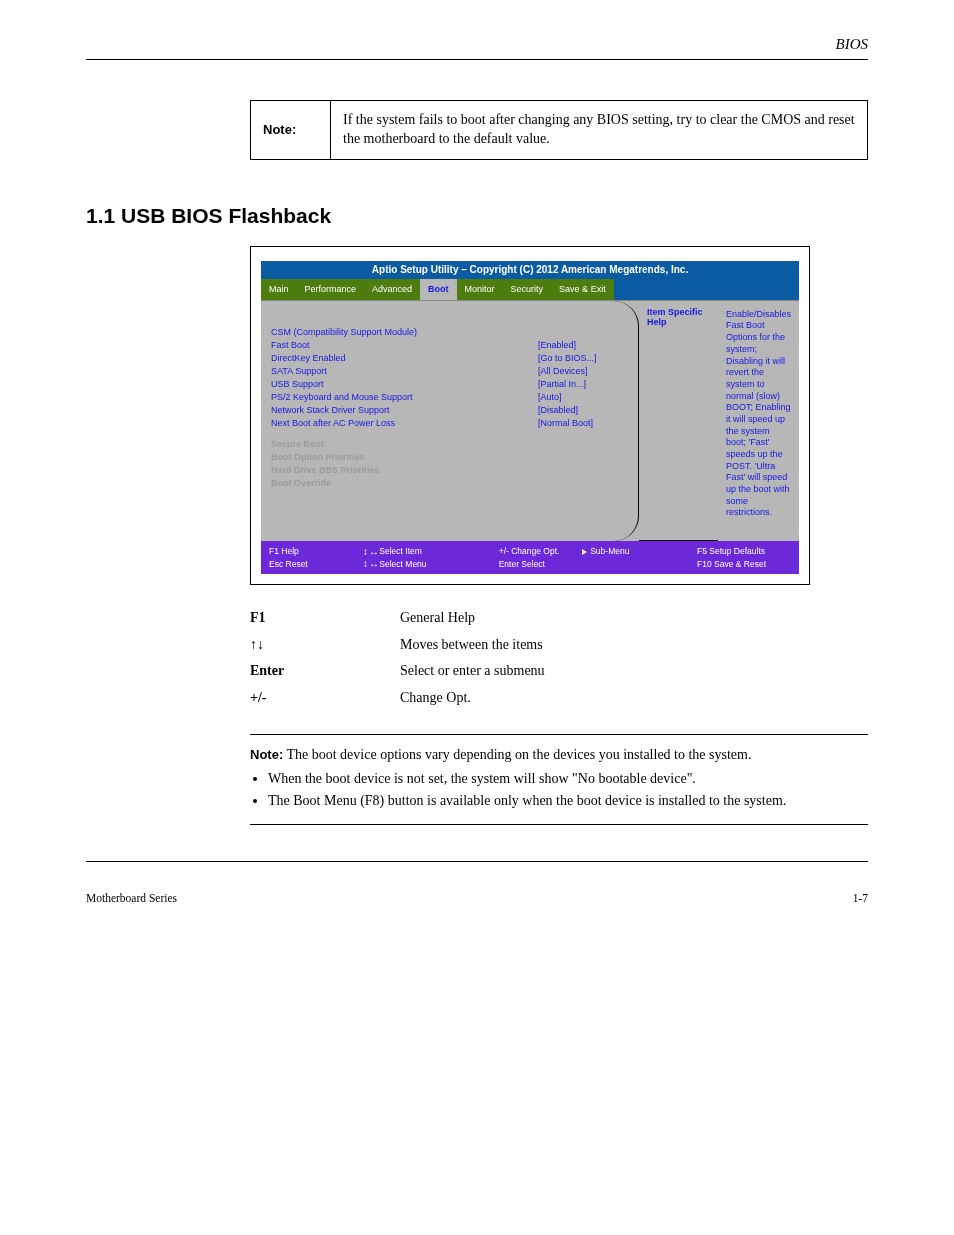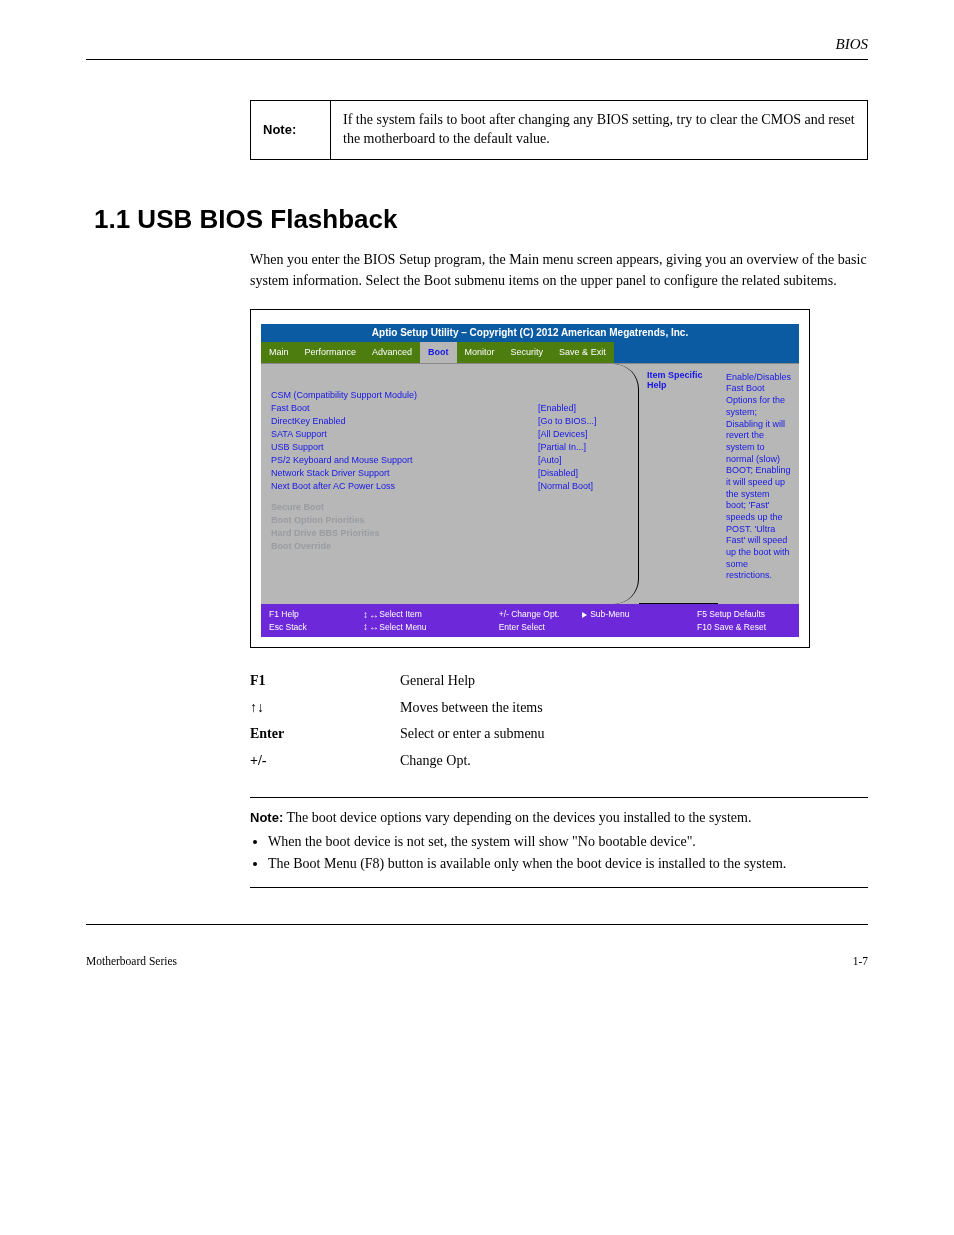--- a/index.html
+++ b/index.html
@@ -42,23 +42,23 @@
   }
   .note-table td.left {
     width: 80px;
     font-weight: bold;
     font-family: Arial, Helvetica, sans-serif;
     font-size: 13px;
     text-align: left;
   }
   .h2 {
     margin-top: 44px;
-    margin-left: 8px;
+    margin-left: 0;
     font-family: Arial, Helvetica, sans-serif;
-    font-size: 26px;
+    font-size: 21px;
     font-weight: bold;
   }
   .intro {
     margin-left: 164px;
     margin-top: 14px;
     font-size: 14px;
     line-height: 1.5;
     max-width: 620px;
   }
   .bios-frame {
@@ -231,23 +231,20 @@
     <tbody>
         <tr>
       <td class="left">Note:</td>
       <td>If the system fails to boot after changing any BIOS setting, try to clear the CMOS and reset the motherboard to the default value.</td>
     </tr>
   </tbody>
     </table>
 
   <h2 class="h2">1.1 USB BIOS Flashback</h2>
 
-  <div class="intro">
-    <p>When you enter the BIOS Setup program, the Main menu screen appears, giving you an overview of the basic system information. Select the Boot submenu items on the upper panel to configure the related subitems.</p>
-  </div>
 
   <div class="bios-frame">
     <div class="bios">
       <div class="bios-title">Aptio Setup Utility – Copyright (C) 2012 American Megatrends, Inc.</div>
       <div class="bios-tabs">
         <div class="bios-tab">Main</div>
         <div class="bios-tab">Performance</div>
         <div class="bios-tab">Advanced</div>
         <div class="bios-tab active">Boot</div>
         <div class="bios-tab">Monitor</div>
@@ -303,21 +300,21 @@
             </div>
         </div>
         <div class="bios-side">
           <div class="bios-side-top">Item Specific Help</div>
           <div class="bios-side-body">Enable/Disables Fast Boot Options for the system; Disabling it will revert the system to normal (slow) BOOT; Enabling it will speed up the system boot; 'Fast' speeds up the POST. 'Ultra Fast' will speed up the boot with some restrictions.</div>
         </div>
       </div>
       <div class="bios-foot">
         <div class="col c1">
           <span>F1  Help</span>
-          <span>Esc  Stack</span>
+          <span>Esc  Reset</span>
         </div>
         <div class="col c2">
           <span><span class="arrows-icon"></span> <span>Select Item</span></span>
           <span><span class="arrows-icon"></span> <span>Select Menu</span></span>
         </div>
         <div class="col c3">
           <span>+/-  Change Opt.</span>
           <span>Enter  Select</span>
         </div>
         <div class="col c4">

